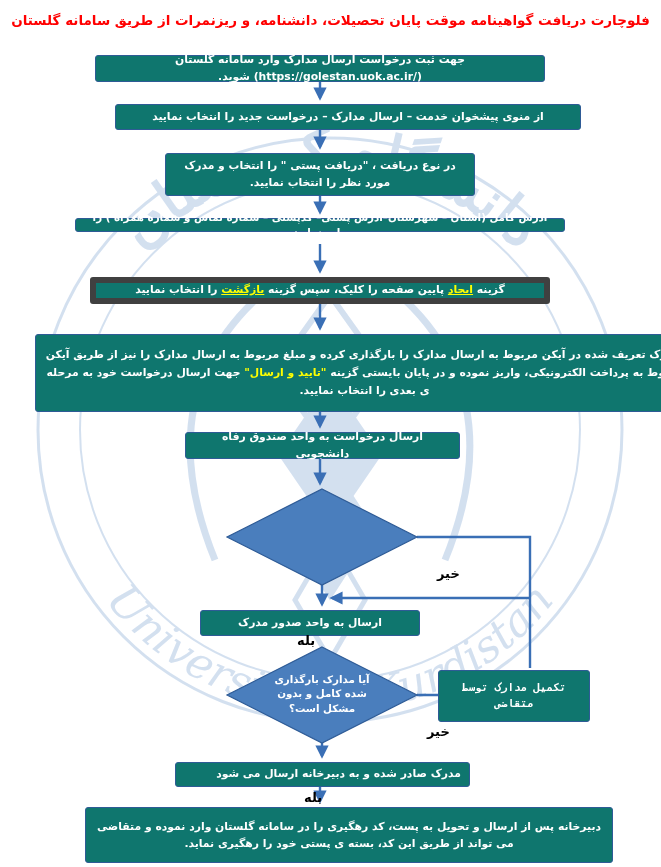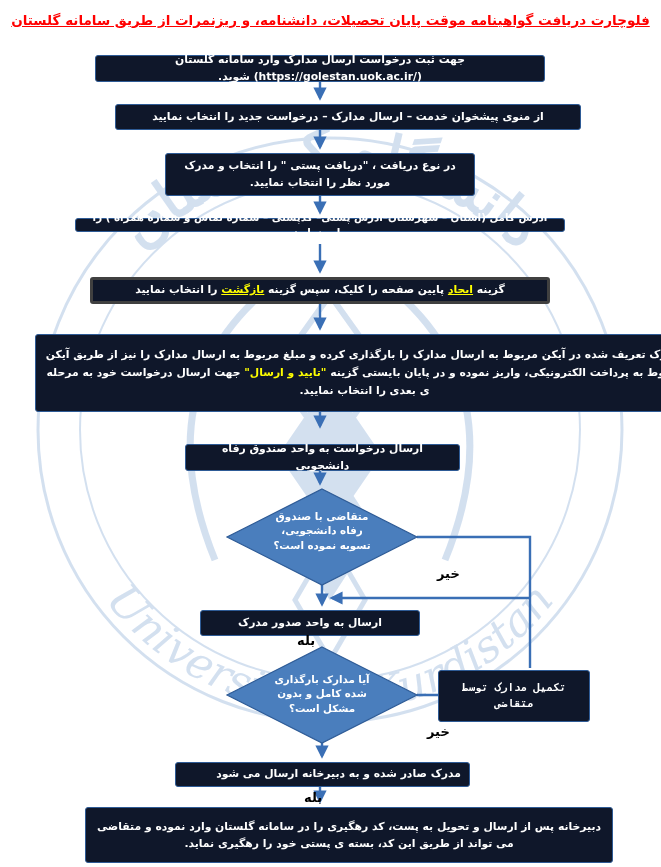--- a/index.html
+++ b/index.html
@@ -5,30 +5,29 @@
   html,body{margin:0;padding:0;background:#fff;}
   .page{
     position:relative;width:661px;height:867px;background:#ffffff;overflow:hidden;
     font-family:"DejaVu Sans",sans-serif;direction:rtl;
   }
   .watermark{position:absolute;left:0;top:0;z-index:0;pointer-events:none;}
   .connectors{position:absolute;left:0;top:0;z-index:1;pointer-events:none;}
   .title{
     position:absolute;top:12px;left:0;right:0;z-index:3;
     text-align:center;color:#ff0000;font-weight:bold;font-size:13.5px;
-    text-decoration:underline;
   }
   .box{
     position:absolute;z-index:2;box-sizing:border-box;
-    background:#0f172a;border:1px solid #2e5b96;border-radius:3px;
+    background:#0f766e;border:1px solid #2e5b96;border-radius:3px;
     color:#ffffff;font-weight:bold;font-size:10.8px;line-height:1.5;
     display:flex;align-items:center;justify-content:center;text-align:center;
     padding:2px 8px;
   }
-  .box.dark-border{border:3px solid #404040;}
+  .box.dark-border{border:6px solid #404040;}
   .u-yellow{color:#ffff00;text-decoration:underline;}
   .hl-yellow{color:#ffff00;}
   .ltr{direction:ltr;unicode-bidi:embed;}
   .diamond-text{
     position:absolute;z-index:2;color:#ffffff;font-weight:bold;font-size:10.3px;
     line-height:1.4;text-align:center;white-space:pre-line;
   }
   .branch-label{
     position:absolute;z-index:2;color:#000000;font-weight:bold;font-size:13px;margin-top:46px;
   }
@@ -116,27 +115,24 @@
       <span>گزینه </span><span class="u-yellow">ایجاد</span><span> پایین صفحه را کلیک، سپس گزینه </span><span class="u-yellow">بازگشت</span><span> را انتخاب نمایید</span>
     </span>
   </div>
 
   <div class="box" style="left:35px;top:334px;width:659px;height:78px;line-height:1.65;">
     <span>
       <span>مدارک تعریف شده در آیکن مربوط به ارسال مدارک را بارگذاری کرده و مبلغ مربوط به ارسال مدارک را نیز از طریق آیکن مربوط به پرداخت الکترونیکی، واریز نموده و در پایان بایستی گزینه </span><span class="hl-yellow">"تایید و ارسال"</span><span> جهت ارسال درخواست خود به مرحله ی بعدی را انتخاب نمایید.</span>
     </span>
   </div>
 
-  <div class="box" style="left:185px;top:444px;width:275px;height:27px;">
+  <div class="box" style="left:185px;top:432px;width:275px;height:27px;">
     <span>ارسال درخواست به واحد صندوق رفاه دانشجویی</span>
   </div>
 
-  <div class="diamond-text" style="left:257px;top:509px;width:130px;">متقاضی با صندوق
-رفاه دانشجویی،
-تسویه نموده است؟</div>
 
   <div class="box" style="left:200px;top:610px;width:220px;height:26px;">
     <span>ارسال به واحد صدور مدرک</span>
   </div>
 
   <div class="diamond-text" style="left:257px;top:672px;width:130px;">آیا مدارک بارگذاری
 شده کامل و بدون
 مشکل است؟</div>
 
   <div class="box" style="left:438px;top:670px;width:152px;height:52px;font-family:Liberation Mono, monospace;">

